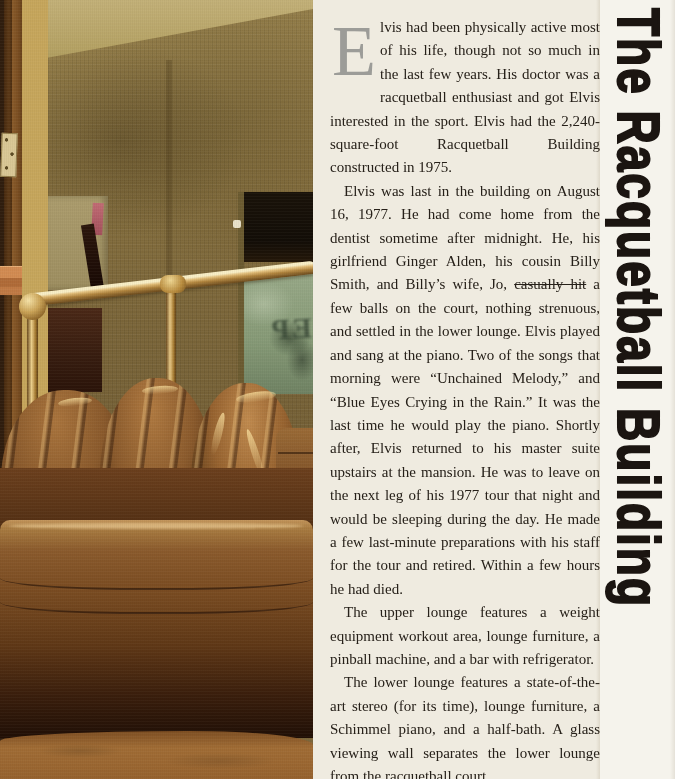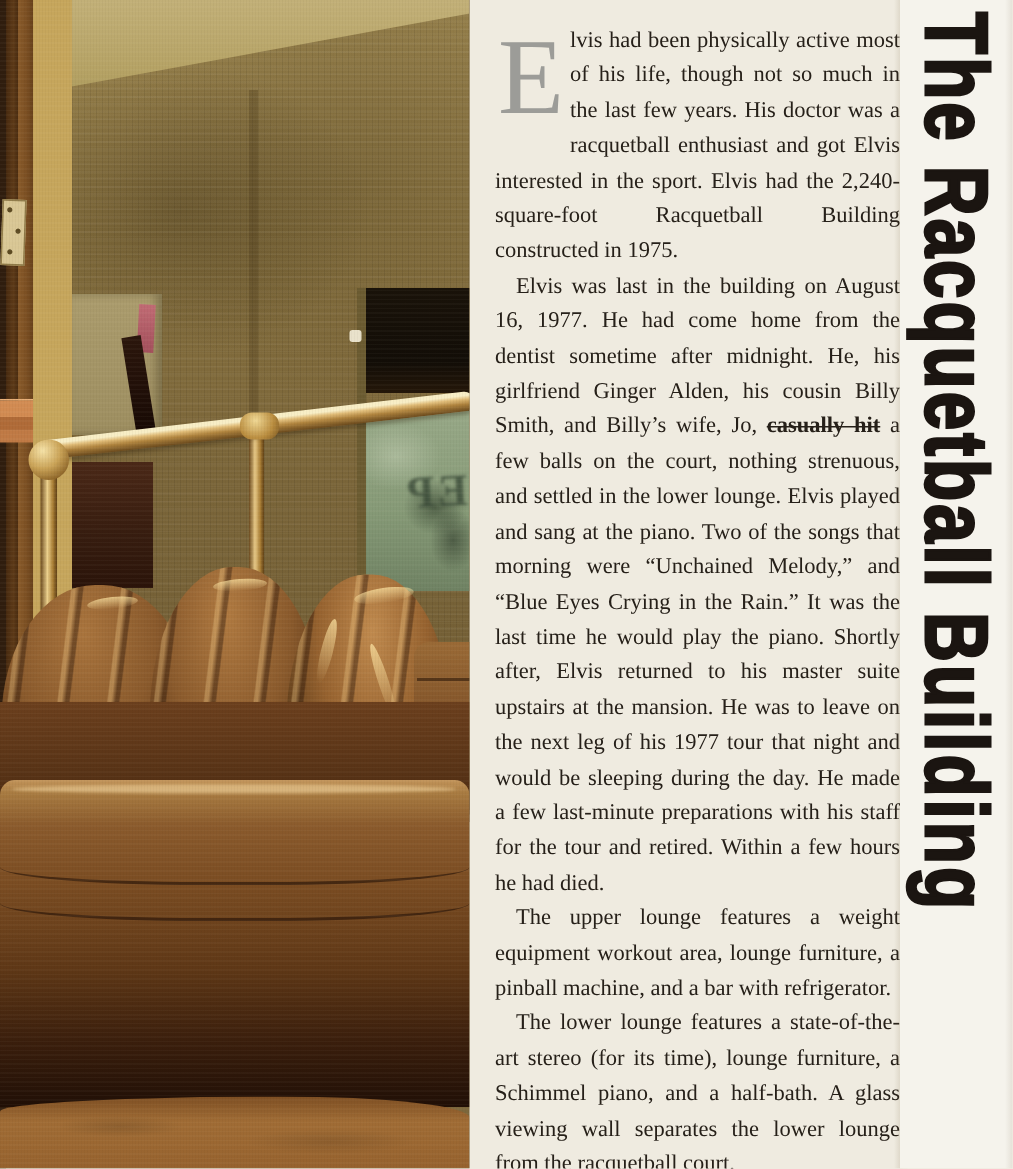--- a/index.html
+++ b/index.html
@@ -116,21 +116,21 @@
     background:repeating-linear-gradient(0deg, rgba(255,244,220,.03) 0 1px, transparent 1px 3px),
                repeating-linear-gradient(90deg, rgba(30,20,5,.03) 0 1px, transparent 1px 2px);}
 
   
   .text-col{position:absolute;left:330px;top:16px;width:270px;
     font-size:15px;line-height:23.4px;color:#262019;text-align:justify;}
   .text-col p{margin:0;}
   .text-col p.indent{text-indent:14px;}
   .dropcap{float:left;width:42px;height:68px;margin:4px 6px 0 2px;
     font:72px/62px "Liberation Serif", serif;color:#9c9c98;text-align:center;}
-  .strike{text-decoration:line-through;text-decoration-thickness:1px;font-weight:bold;}
+  .strike{text-decoration:line-through;text-decoration-thickness:1px;}
 
   
   .title-strip{position:absolute;right:0;top:0;width:75px;height:779px;background:#f5f3ec;}
   .gutter{position:absolute;left:596px;top:0;width:10px;height:779px;
     background:linear-gradient(90deg, rgba(110,90,50,0) 0%, rgba(110,90,50,.14) 45%, rgba(110,90,50,0) 100%);}
   .vtitle{position:absolute;right:6px;top:8px;height:766px;
     writing-mode:vertical-rl;text-orientation:mixed;
     font-family:"Liberation Sans", sans-serif;font-weight:bold;
     font-size:46px;letter-spacing:2px;line-height:62px;
     color:#1b1511;-webkit-text-stroke:1.6px #1b1511;

